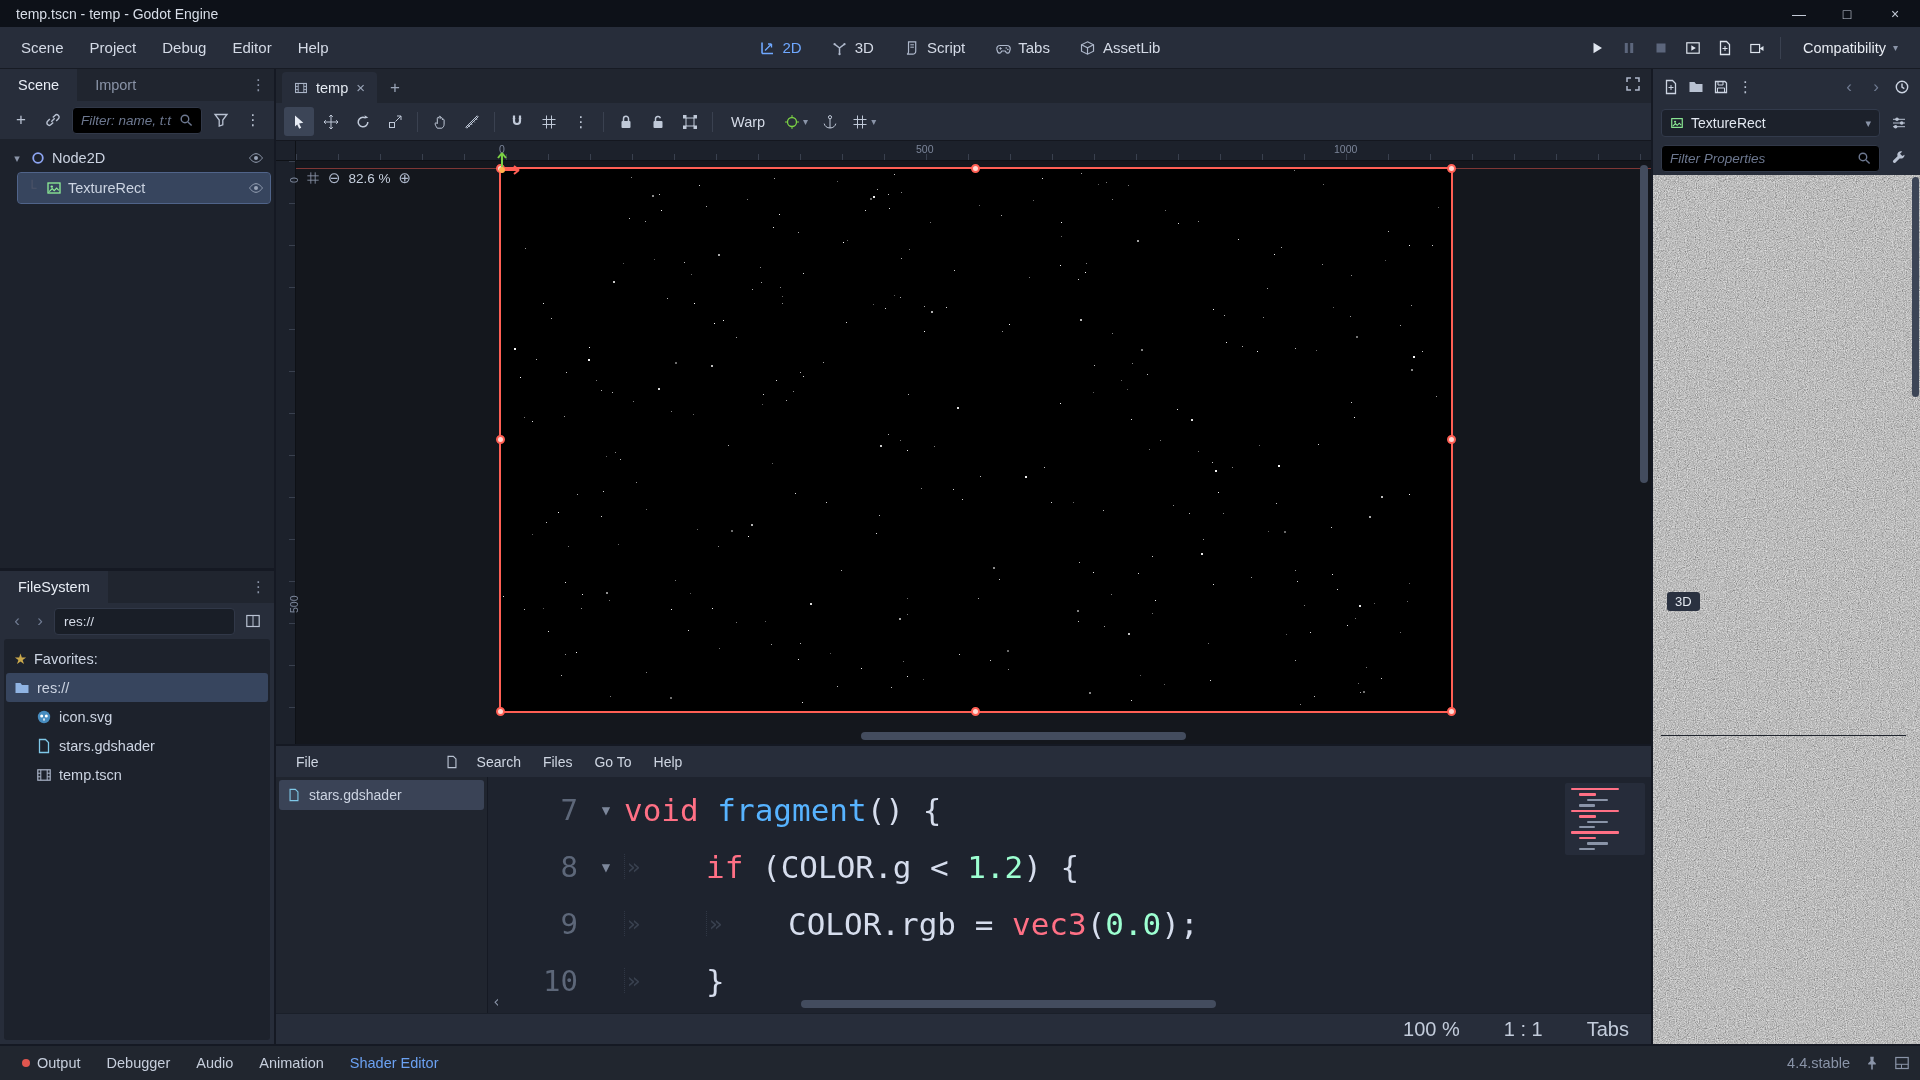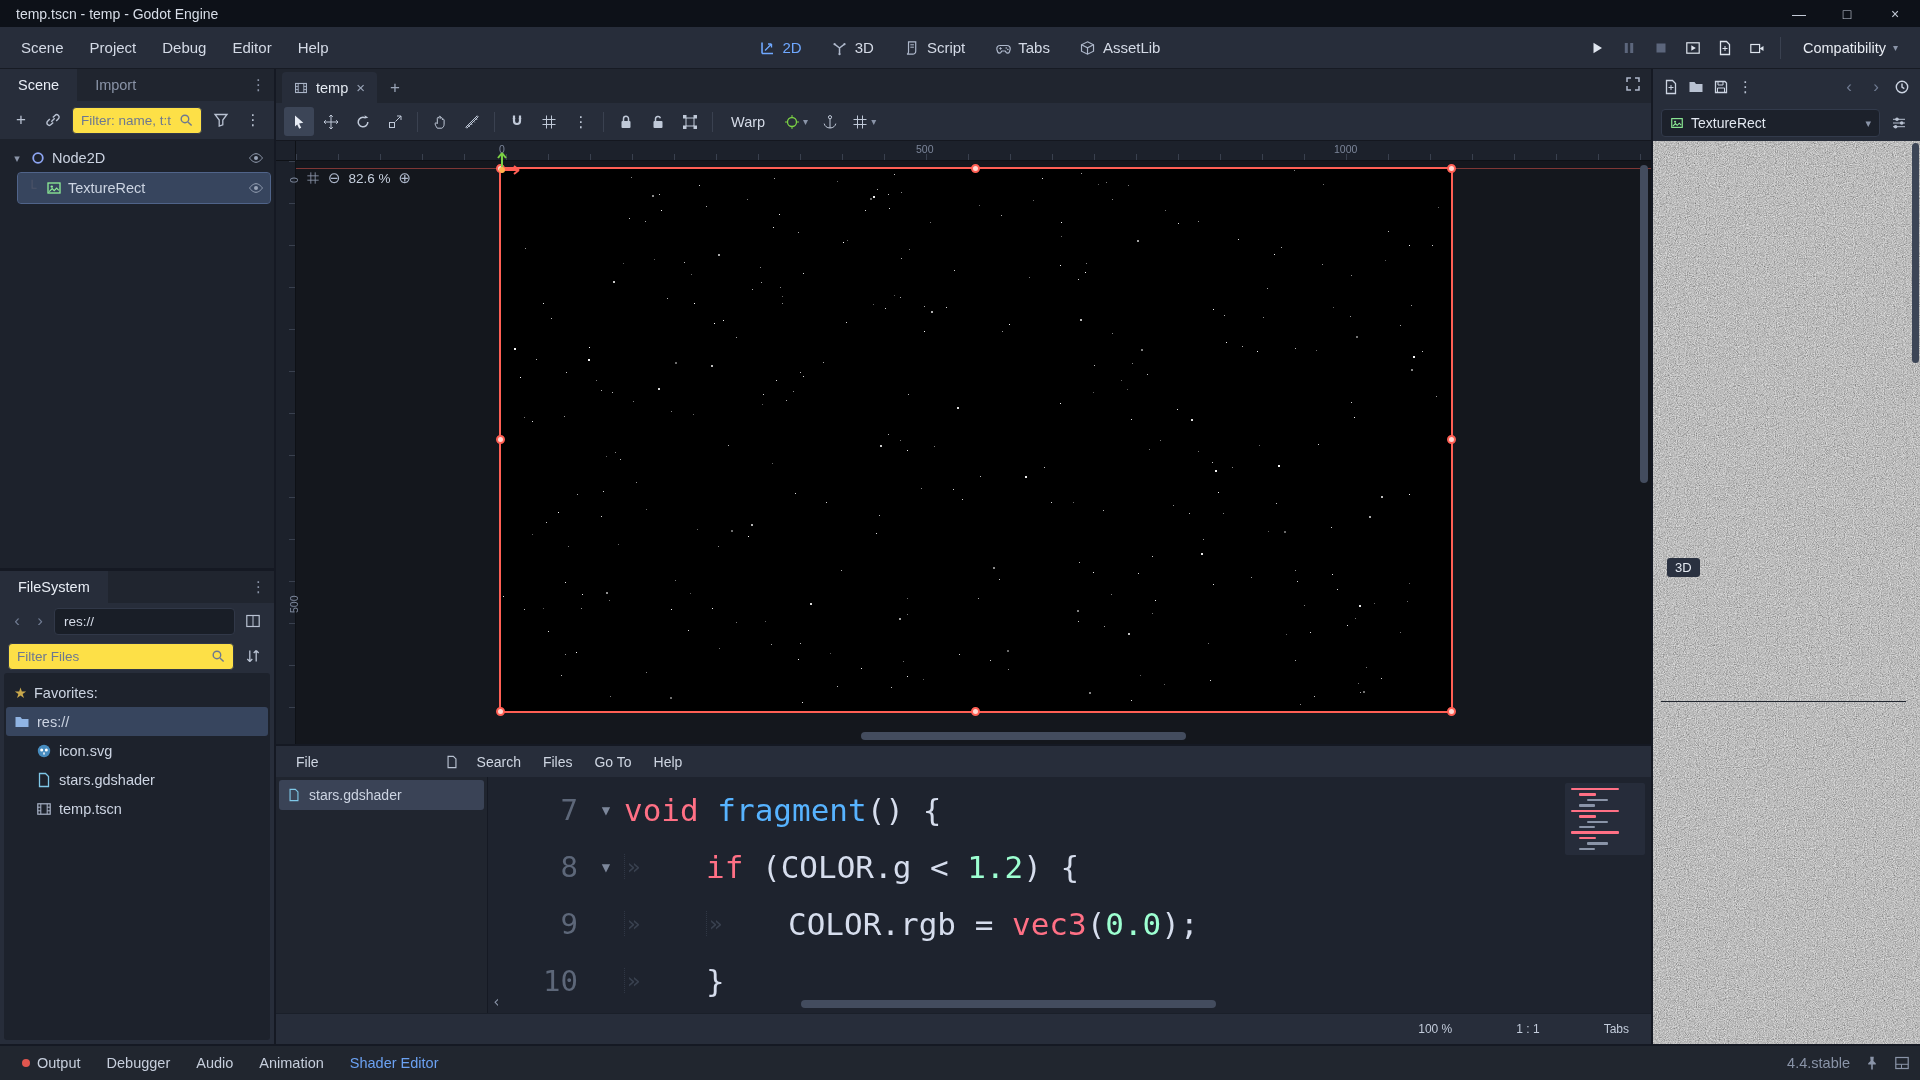--- a/index.html
+++ b/index.html
@@ -35,21 +35,21 @@
 
 .dock-strip{height:32px;background:#20252f;display:flex;align-items:stretch;flex:none;}
 .dock-tab{padding:0 18px;display:flex;align-items:center;color:#8a94a8;font-size:14.5px;}
 .dock-tab.active{background:#272d3a;color:#e8edf5;}
 .strip-fill{flex:1;display:flex;align-items:center;justify-content:flex-end;padding-right:8px;color:#8a94a8;}
 
 
 .scene-dock{height:502px;display:flex;flex-direction:column;border-bottom:3px solid #151923;flex:none;}
 .dock-toolbar{height:38px;display:flex;align-items:center;gap:6px;padding:0 8px;flex:none;}
 .tool-ico{width:26px;height:26px;display:flex;align-items:center;justify-content:center;color:#b9c2d2;border-radius:3px;}
-.filter-input{flex:1;height:27px;background:#fde047;border:1px solid #313848;border-radius:4px;display:flex;align-items:center;padding:0 8px;color:#6d7890;font-size:13.5px;gap:6px;min-width:0;}
+.filter-input{flex:1;height:27px;background:#000000;border:1px solid #313848;border-radius:4px;display:flex;align-items:center;padding:0 8px;color:#6d7890;font-size:13.5px;gap:6px;min-width:0;font-style:italic;}
 .filter-input .ph{flex:1;overflow:hidden;white-space:nowrap;}
 .tree{flex:1;background:#1d222c;padding:4px 4px;overflow:hidden;}
 .tree-row{height:30px;display:flex;align-items:center;gap:6px;padding:0 6px;font-size:14.5px;border-radius:3px;position:relative;}
 .tree-row.selected{background:#37455e;outline:1px solid #50648a;}
 .tree-chevron{color:#8a94a8;font-size:11px;width:14px;text-align:center;}
 .tree-branch{color:#4c5468;font-family:"DejaVu Sans Mono",monospace;width:16px;text-align:center;}
 .tree-row .eye{margin-left:auto;color:#9aa5b8;}
 .icon{display:inline-flex;width:16px;height:16px;flex:none;align-items:center;justify-content:center;}
 .icon svg{width:100%;height:100%;}
 .icon-sm{width:14px;height:14px;}
@@ -121,21 +121,21 @@
 .tab-mark{display:inline-block;width:82px;color:#39414f;font-size:22px;border-left:1px dotted rgba(70,80,98,.45);padding-left:2px;}
 .tok-kw{color:#ff7085;}
 .tok-fn{color:#57b3ff;}
 .tok-num{color:#9dffd1;}
 .tok-pl{color:#d6dded;}
 .minimap{position:absolute;right:6px;top:6px;width:80px;height:72px;background:#262c3a;border-radius:2px;padding:5px 6px;display:flex;flex-direction:column;gap:3px;}
 .mm-bar{height:3px;border-radius:1px;}
 .code-hscroll{position:absolute;left:150px;right:110px;bottom:5px;height:8px;}
 .code-hscroll .thumb{position:absolute;left:18%;width:46%;top:0;bottom:0;background:#434c5e;border-radius:4px;}
 .code-back{position:absolute;left:4px;bottom:2px;color:#8a94a8;font-size:15px;}
-.shader-status{height:31px;flex:none;display:flex;align-items:center;justify-content:flex-end;gap:64px;padding:0 22px;font-size:12px;color:#c3ccdb;border-top:1px solid #1a1f29;}
+.shader-status{height:31px;flex:none;display:flex;align-items:center;justify-content:flex-end;gap:44px;padding:0 22px;font-size:20px;color:#c3ccdb;border-top:1px solid #1a1f29;}
 
 
 .bottombar{height:36px;flex:none;background:#21262f;border-top:2px solid #151923;display:flex;align-items:center;gap:2px;padding:0 10px;font-size:14.5px;}
 .bb-btn{padding:5px 12px;border-radius:3px;color:#c6cedc;display:flex;align-items:center;gap:7px;}
 .bb-btn.active{color:#6ba1f2;}
 .notif-dot{width:8px;height:8px;border-radius:50%;background:#e0564f;}
 .bb-right{margin-left:auto;display:flex;align-items:center;gap:14px;color:#8a94a8;}
 
 
 .insp-toolbar{height:36px;display:flex;align-items:center;gap:9px;padding:0 10px;flex:none;}
@@ -394,38 +394,20 @@
         </div>
         <div class="fs-nav">
           <span class="nav-arrow">‹</span>
           <span class="nav-arrow">›</span>
           <span class="path-box">res://</span>
           <span class="tool-ico">
               <span class="icon">
                 <svg viewBox="0 0 16 16">
                   <rect x="1.8" y="2.5" width="12.4" height="11" stroke="currentColor" fill="none" stroke-width="1.2"></rect>
                   <path d="M8 2.5v11" stroke="currentColor"></path>
-                </svg>
-              </span>
-            </span>
-        </div>
-        <div class="fs-filter">
-          <span class="filter-input">
-            <span class="ph">Filter Files</span>
-            <span class="icon icon-sm">
-                <svg viewBox="0 0 16 16">
-                  <circle cx="6.8" cy="6.8" r="4.3" stroke="currentColor" fill="none" stroke-width="1.6"></circle>
-                  <path d="m10.2 10.2 4.2 4.2" stroke="currentColor" stroke-width="1.6"></path>
-                </svg>
-              </span>
-          </span>
-          <span class="tool-ico">
-              <span class="icon">
-                <svg viewBox="0 0 16 16">
-                  <path d="M4.8 2.5v11M4.8 13.5 2.3 11M4.8 13.5 7.3 11M11.2 13.5v-11M11.2 2.5 8.7 5M11.2 2.5l2.5 2.5" stroke="currentColor" fill="none" stroke-width="1.3"></path>
                 </svg>
               </span>
             </span>
         </div>
         <div class="fs-tree">
           <div class="fs-row">
             <span class="star-ico">★</span>
             <span>Favorites:</span>
           </div>
           <div class="fs-row selected">
@@ -1082,20 +1064,38 @@
             <span class="icon">
               <svg viewBox="0 0 16 16">
                 <path d="M2 4.3h12M2 8h12M2 11.7h12" stroke="currentColor"></path>
                 <circle cx="6" cy="4.3" r="1.8" fill="currentColor"></circle>
                 <circle cx="10.7" cy="8" r="1.8" fill="currentColor"></circle>
                 <circle cx="4.6" cy="11.7" r="1.8" fill="currentColor"></circle>
               </svg>
             </span>
           </span>
       </div>
+      <div class="filter-row">
+        <span class="filter-input">
+          <span class="ph">Filter Properties</span>
+          <span class="icon icon-sm">
+              <svg viewBox="0 0 16 16">
+                <circle cx="6.8" cy="6.8" r="4.3" stroke="currentColor" fill="none" stroke-width="1.6"></circle>
+                <path d="m10.2 10.2 4.2 4.2" stroke="currentColor" stroke-width="1.6"></path>
+              </svg>
+            </span>
+        </span>
+        <span class="tool-ico">
+            <span class="icon">
+              <svg viewBox="0 0 16 16">
+                <path d="M13.6 4.8a3.8 3.8 0 0 1-5 3.6l-4.3 4.3a1.5 1.5 0 0 1-2.1-2.1l4.3-4.3a3.8 3.8 0 0 1 4.8-4.9L9 3.7l2.3 2.3z" fill="currentColor"></path>
+              </svg>
+            </span>
+          </span>
+      </div>
 
       <div class="insp-scroll">
         <div class="section-hdr">
           <span class="icon icon-sm" style="color:#8eef97;">
               <svg viewBox="0 0 16 16">
                 <rect x="2" y="3" width="12" height="10" stroke="currentColor" fill="none" stroke-width="1.3"></rect>
                 <circle cx="5.8" cy="6.6" r="1.2" fill="currentColor"></circle>
                 <path d="m3.2 11.6 3-3 2 2 2.4-2.4 2.2 2.2" stroke="currentColor" fill="none" stroke-width="1.2"></path>
               </svg>
             </span>

